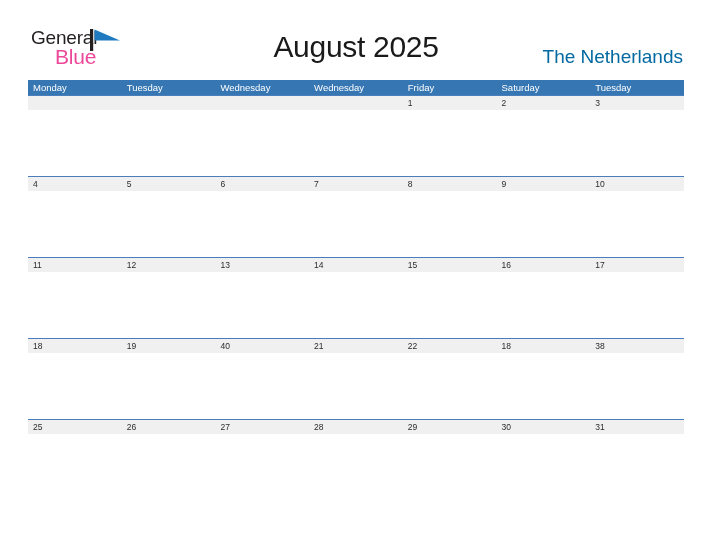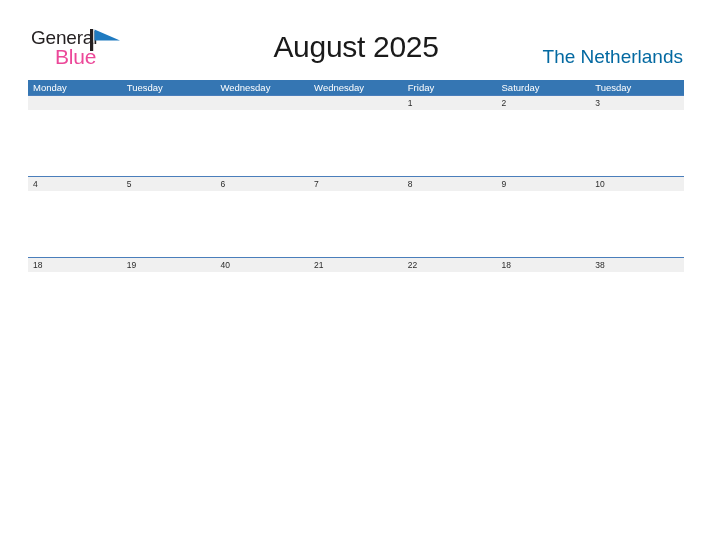--- a/index.html
+++ b/index.html
@@ -227,20 +227,40 @@
         <div class="body-cell"></div>
         <div class="body-cell"></div>
         <div class="body-cell"></div>
         <div class="body-cell"></div>
         <div class="body-cell"></div>
         <div class="body-cell"></div>
         <div class="body-cell"></div>
       </div>
     </div>
 
+    <div class="week">
+      <div class="week-dates">
+        <div class="date-cell">11</div>
+        <div class="date-cell">12</div>
+        <div class="date-cell">13</div>
+        <div class="date-cell">14</div>
+        <div class="date-cell">15</div>
+        <div class="date-cell">16</div>
+        <div class="date-cell">17</div>
+      </div>
+      <div class="week-body">
+        <div class="body-cell"></div>
+        <div class="body-cell"></div>
+        <div class="body-cell"></div>
+        <div class="body-cell"></div>
+        <div class="body-cell"></div>
+        <div class="body-cell"></div>
+        <div class="body-cell"></div>
+      </div>
+    </div>
 
     <div class="week">
       <div class="week-dates">
         <div class="date-cell">18</div>
         <div class="date-cell">19</div>
         <div class="date-cell">40</div>
         <div class="date-cell">21</div>
         <div class="date-cell">22</div>
         <div class="date-cell">18</div>
         <div class="date-cell">38</div>
@@ -250,20 +270,29 @@
         <div class="body-cell"></div>
         <div class="body-cell"></div>
         <div class="body-cell"></div>
         <div class="body-cell"></div>
         <div class="body-cell"></div>
         <div class="body-cell"></div>
       </div>
     </div>
 
     <div class="week">
+      <div class="week-dates">
+        <div class="date-cell">25</div>
+        <div class="date-cell">26</div>
+        <div class="date-cell">27</div>
+        <div class="date-cell">28</div>
+        <div class="date-cell">29</div>
+        <div class="date-cell">30</div>
+        <div class="date-cell">31</div>
+      </div>
       <div class="week-body">
         <div class="body-cell"></div>
         <div class="body-cell"></div>
         <div class="body-cell"></div>
         <div class="body-cell"></div>
         <div class="body-cell"></div>
         <div class="body-cell"></div>
         <div class="body-cell"></div>
       </div>
     </div>

